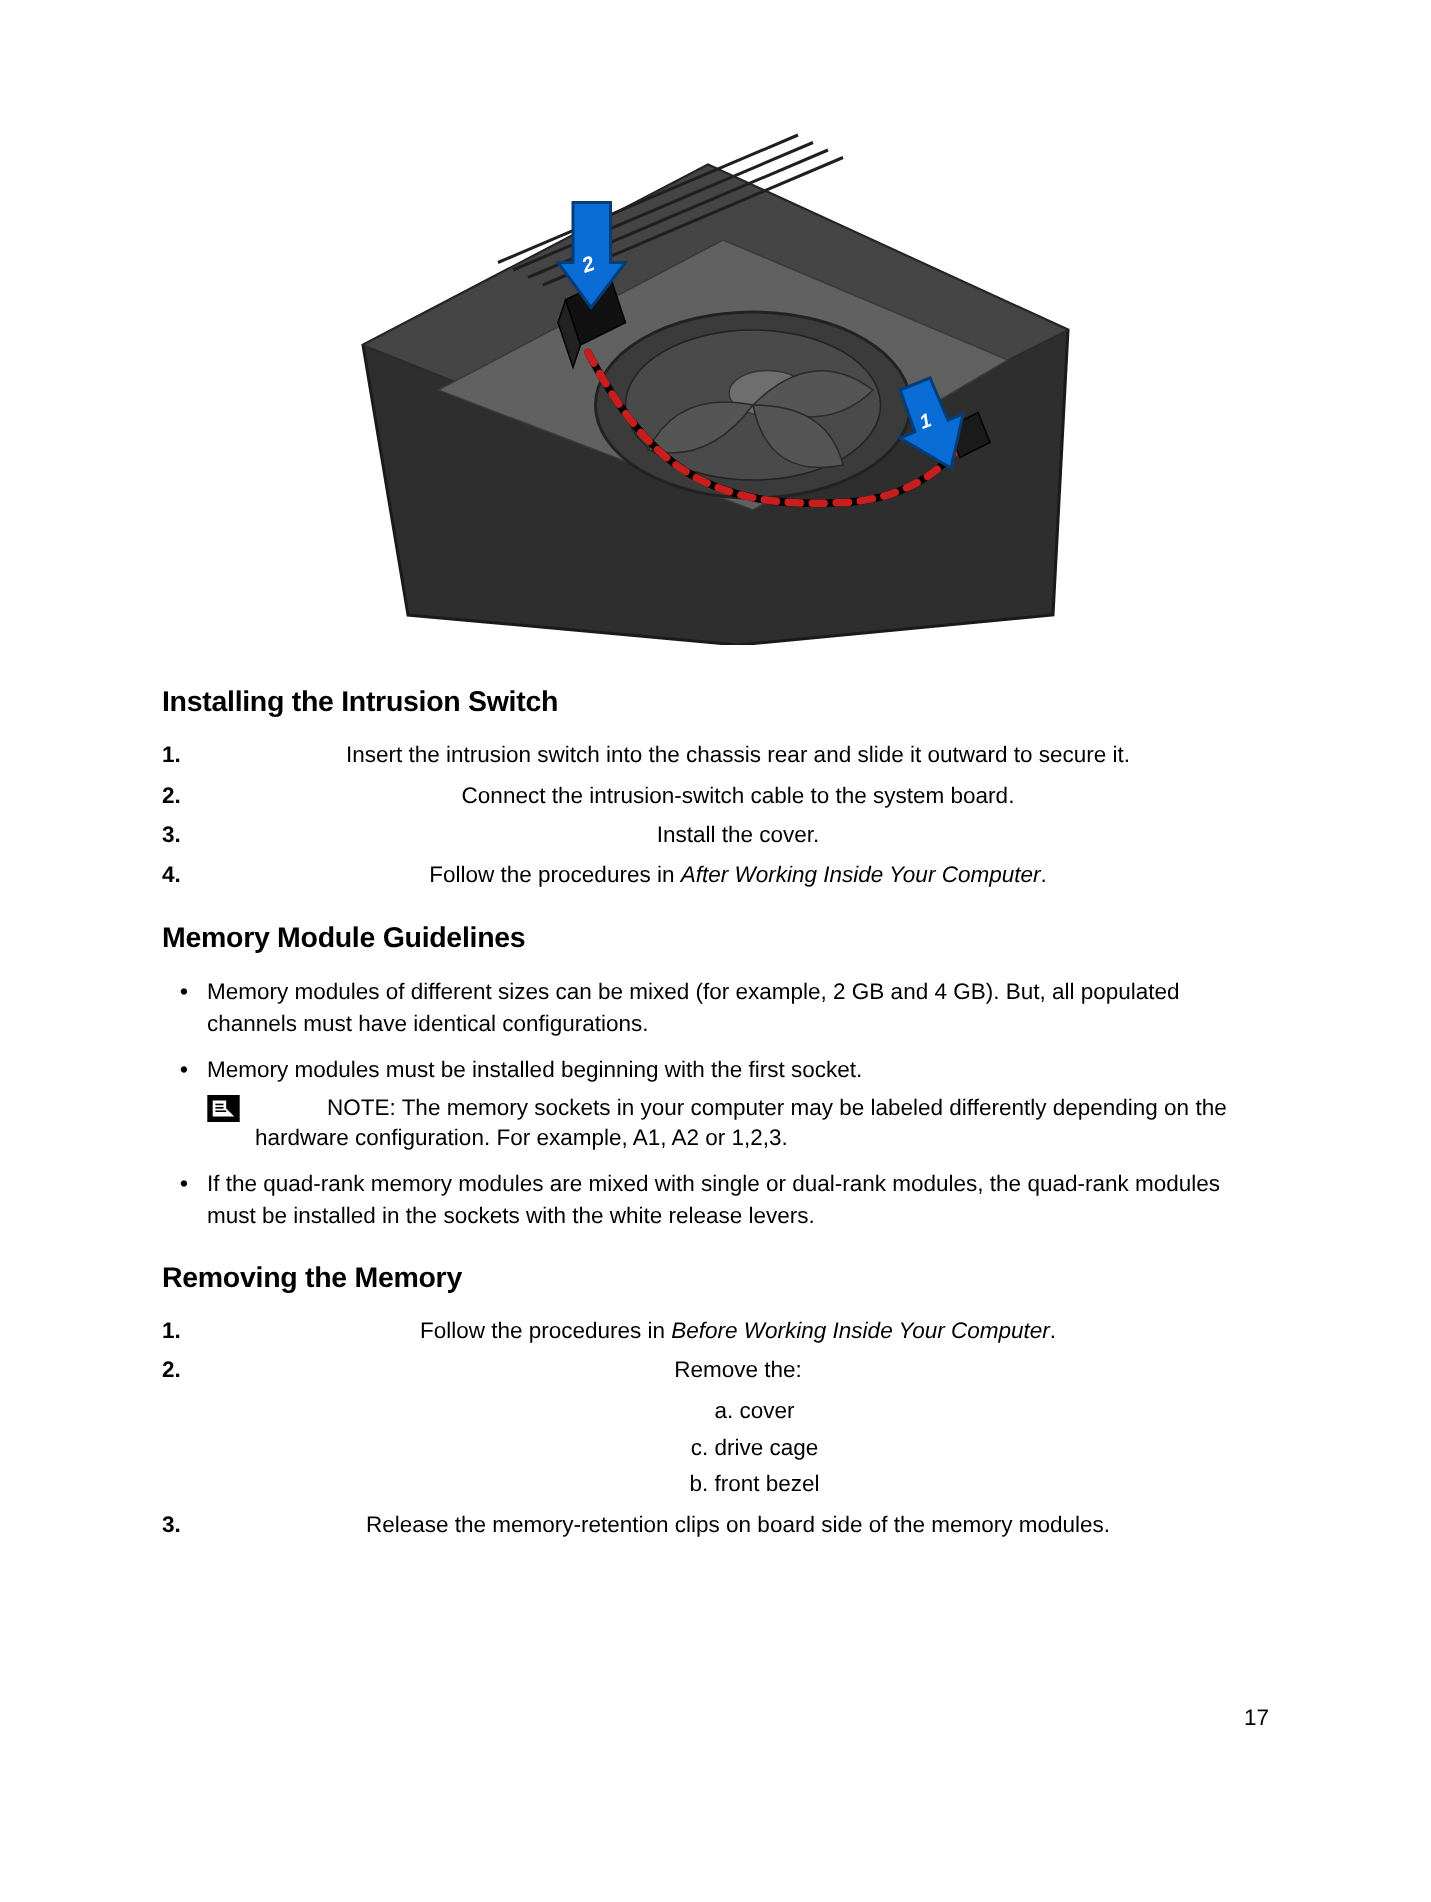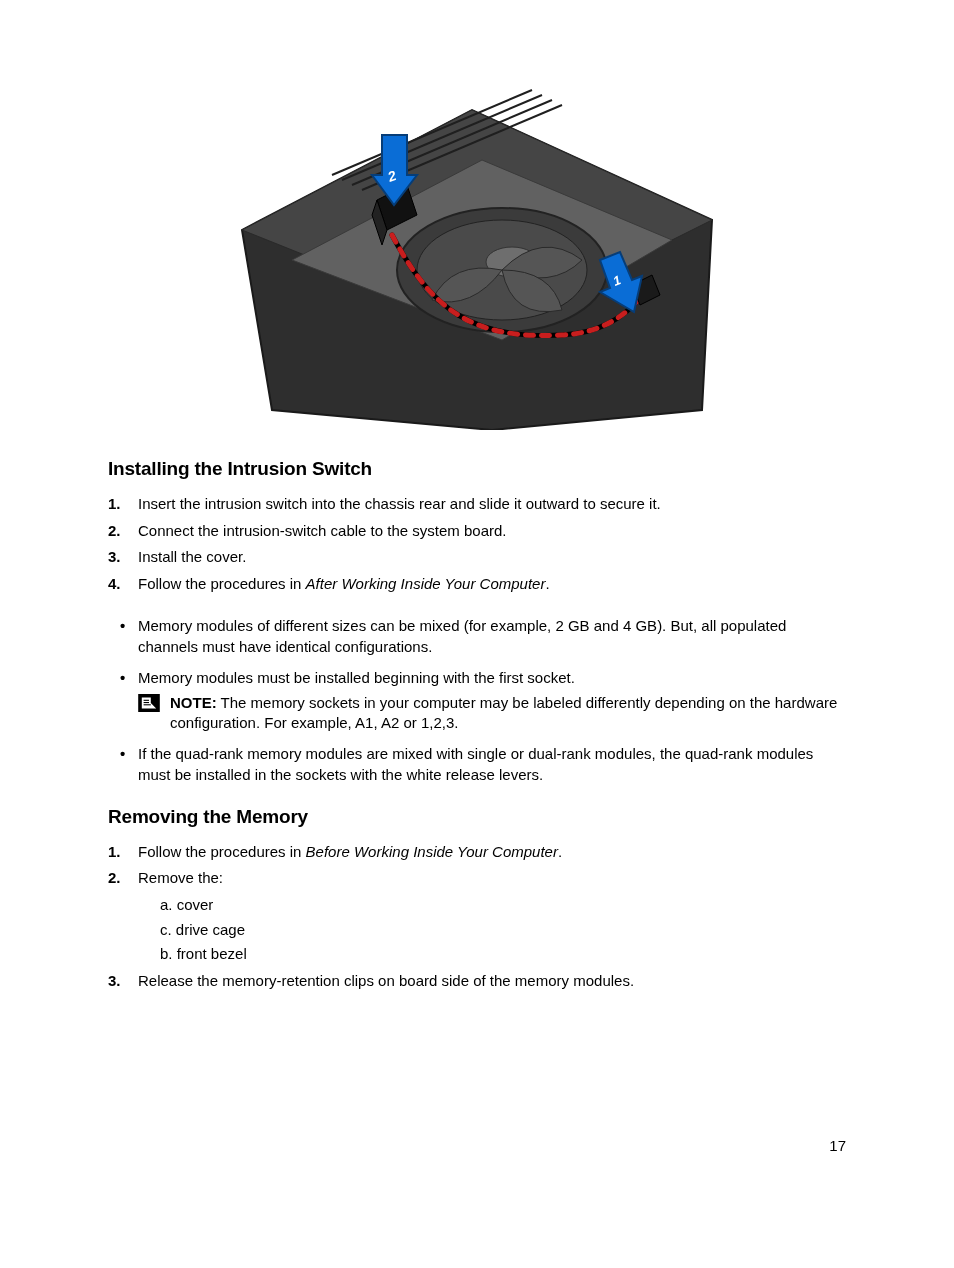--- a/index.html
+++ b/index.html
@@ -40,20 +40,21 @@
   .body-text {
     font-size: 15px;
     line-height: 1.38;
     margin: 0 0 14px 0;
   }
   ol.num {
     list-style: none;
     padding: 0;
     margin: 0 0 20px 0;
     counter-reset: step;
+    text-align: center;
   }
   ol.num > li {
     counter-increment: step;
     padding-left: 30px;
     position: relative;
     font-size: 15px;
     line-height: 1.38;
     margin-bottom: 6px;
   }
   ol.num > li::before {
@@ -91,21 +92,22 @@
     width: 22px;
     height: 18px;
     flex: 0 0 22px;
     margin-top: 1px;
   }
   .note-text {
     font-size: 15px;
     line-height: 1.35;
   }
   .note-text b {
-    font-weight: 700;
+    font-weight: 400;
+    margin-left: 48px;
   }
   .sublist {
     list-style: none;
     padding: 0;
     margin: 6px 0 2px 22px;
     font-size: 15px;
   }
   .sublist li {
     margin-bottom: 4px;
   }
@@ -174,20 +176,21 @@
   <h2>Installing the Intrusion Switch</h2>
   <ol class="num">
     <li><span>Insert the intrusion switch into the chassis rear and slide it outward to secure it.</span></li>
     <li><span>Connect the intrusion-switch cable to the system board.</span></li>
     <li><span>Install the cover.</span></li>
     <li>
       <span>Follow the procedures in </span><span class="italic">After Working Inside Your Computer</span><span>.</span>
     </li>
   </ol>
 
+  <h2>Memory Module Guidelines</h2>
   <ul class="bullets">
     <li><span>Memory modules of different sizes can be mixed (for example, 2 GB and 4 GB). But, all populated channels must have identical configurations.</span></li>
     <li>
       <span>Memory modules must be installed beginning with the first socket.</span>
       <div class="note-block">
         <svg class="note-icon" viewBox="0 0 24 20">
           <rect x="0" y="0" width="24" height="20" fill="#000000"></rect>
           <path d="M4 4 L14 4 L14 10 L20 16 L4 16 Z" fill="#ffffff"></path>
           <line x1="6" y1="7" x2="12" y2="7" stroke="#000" stroke-width="1.2"></line>
           <line x1="6" y1="9.5" x2="12" y2="9.5" stroke="#000" stroke-width="1.2"></line>

